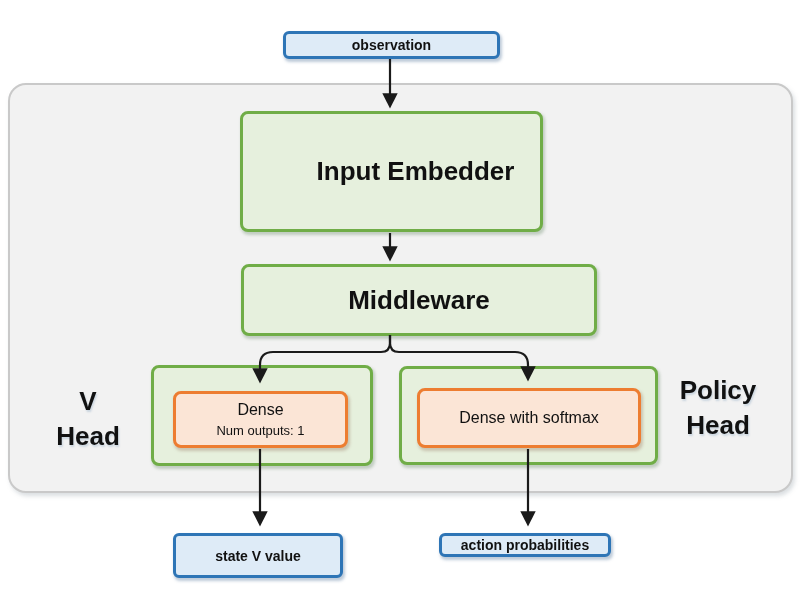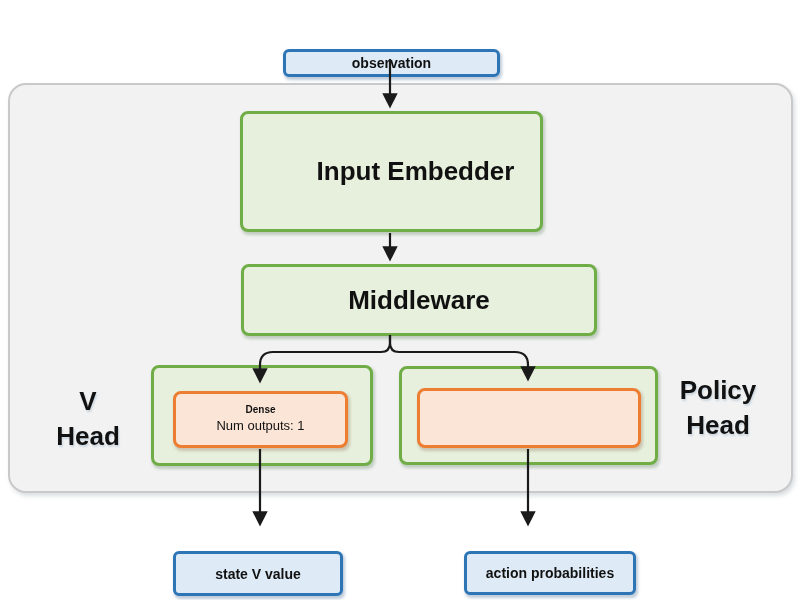--- a/index.html
+++ b/index.html
@@ -27,54 +27,53 @@
   .node{
     display:flex;align-items:center;justify-content:center;
     text-align:center;z-index:2;
   }
   .blue-box{
     background:var(--blue-fill);
     border:3px solid var(--blue-border);
     border-radius:6px;
     font-weight:bold;font-size:14px;
     box-shadow:1.5px 2.5px 3px rgba(110,140,170,.45);
-    margin-top:18px;
   }
   .green-box{
     background:var(--green-fill);
     border:3px solid var(--green-border);
     border-radius:8px;
     font-weight:bold;font-size:26px;
     box-shadow:1.5px 2.5px 3px rgba(120,150,120,.4);
   }
   .orange-box{
     background:var(--orange-fill);
     border:3px solid var(--orange-border);
     border-radius:8px;
     flex-direction:column;line-height:1.4;
     box-shadow:1.5px 2.5px 3px rgba(160,130,110,.4);
   }
-  .orange-title{font-weight:bold;font-size:10px;}
+  .orange-title{font-weight:normal;font-size:16px;}
   .orange-sub{font-weight:normal;font-size:13px;}
   .head-label{
     font-weight:bold;font-size:26px;line-height:35px;
     text-align:center;z-index:2;
     text-shadow:1px 2px 2px rgba(130,160,190,.35);
   }
   #obs        {left:283px;top:31px; width:217px;height:28px;}
   #input-emb  {left:240px;top:111px;width:303px;height:121px;padding-left:48px;}
   #middleware {left:241px;top:264px;width:356px;height:72px;}
   #vhead-box  {left:151px;top:365px;width:222px;height:101px;}
   #vdense     {left:173px;top:391px;width:175px;height:57px;}
   #phead-box  {left:399px;top:366px;width:259px;height:99px;}
   #pdense     {left:417px;top:388px;width:224px;height:60px;}
   #vhead-lab  {left:28px; top:384px;width:120px;}
   #phead-lab  {left:656px;top:373px;width:124px;}
   #statev     {left:173px;top:533px;width:170px;height:45px;}
-  #actionp    {left:464px;top:533px;width:172px;height:44px;}
+  #actionp    {left:439px;top:533px;width:172px;height:24px;}
   #arrows{left:0;top:0;width:800px;height:600px;z-index:3;pointer-events:none;}
   #arrows path{fill:none;stroke:var(--arrow);stroke-width:2.2px;}
 </style>
 </head>
 <body>
 
 <div class="abs container"></div>
 
 <div id="obs" class="abs node blue-box">
   <span>observation</span>
@@ -93,20 +92,21 @@
   <span class="orange-title">Dense</span>
   <span class="orange-sub">Num outputs: 1</span>
 </div>
 <div id="vhead-lab" class="abs head-label">
   <div>V</div>
   <div>Head</div>
 </div>
 
 <div id="phead-box" class="abs node green-box"></div>
 <div id="pdense" class="abs node orange-box">
+  <span class="orange-title">Dense with softmax</span>
 </div>
 <div id="phead-lab" class="abs head-label">
   <div>Policy</div>
   <div>Head</div>
 </div>
 
 <div id="statev" class="abs node blue-box">
   <span>state V value</span>
 </div>
 <div id="actionp" class="abs node blue-box">

